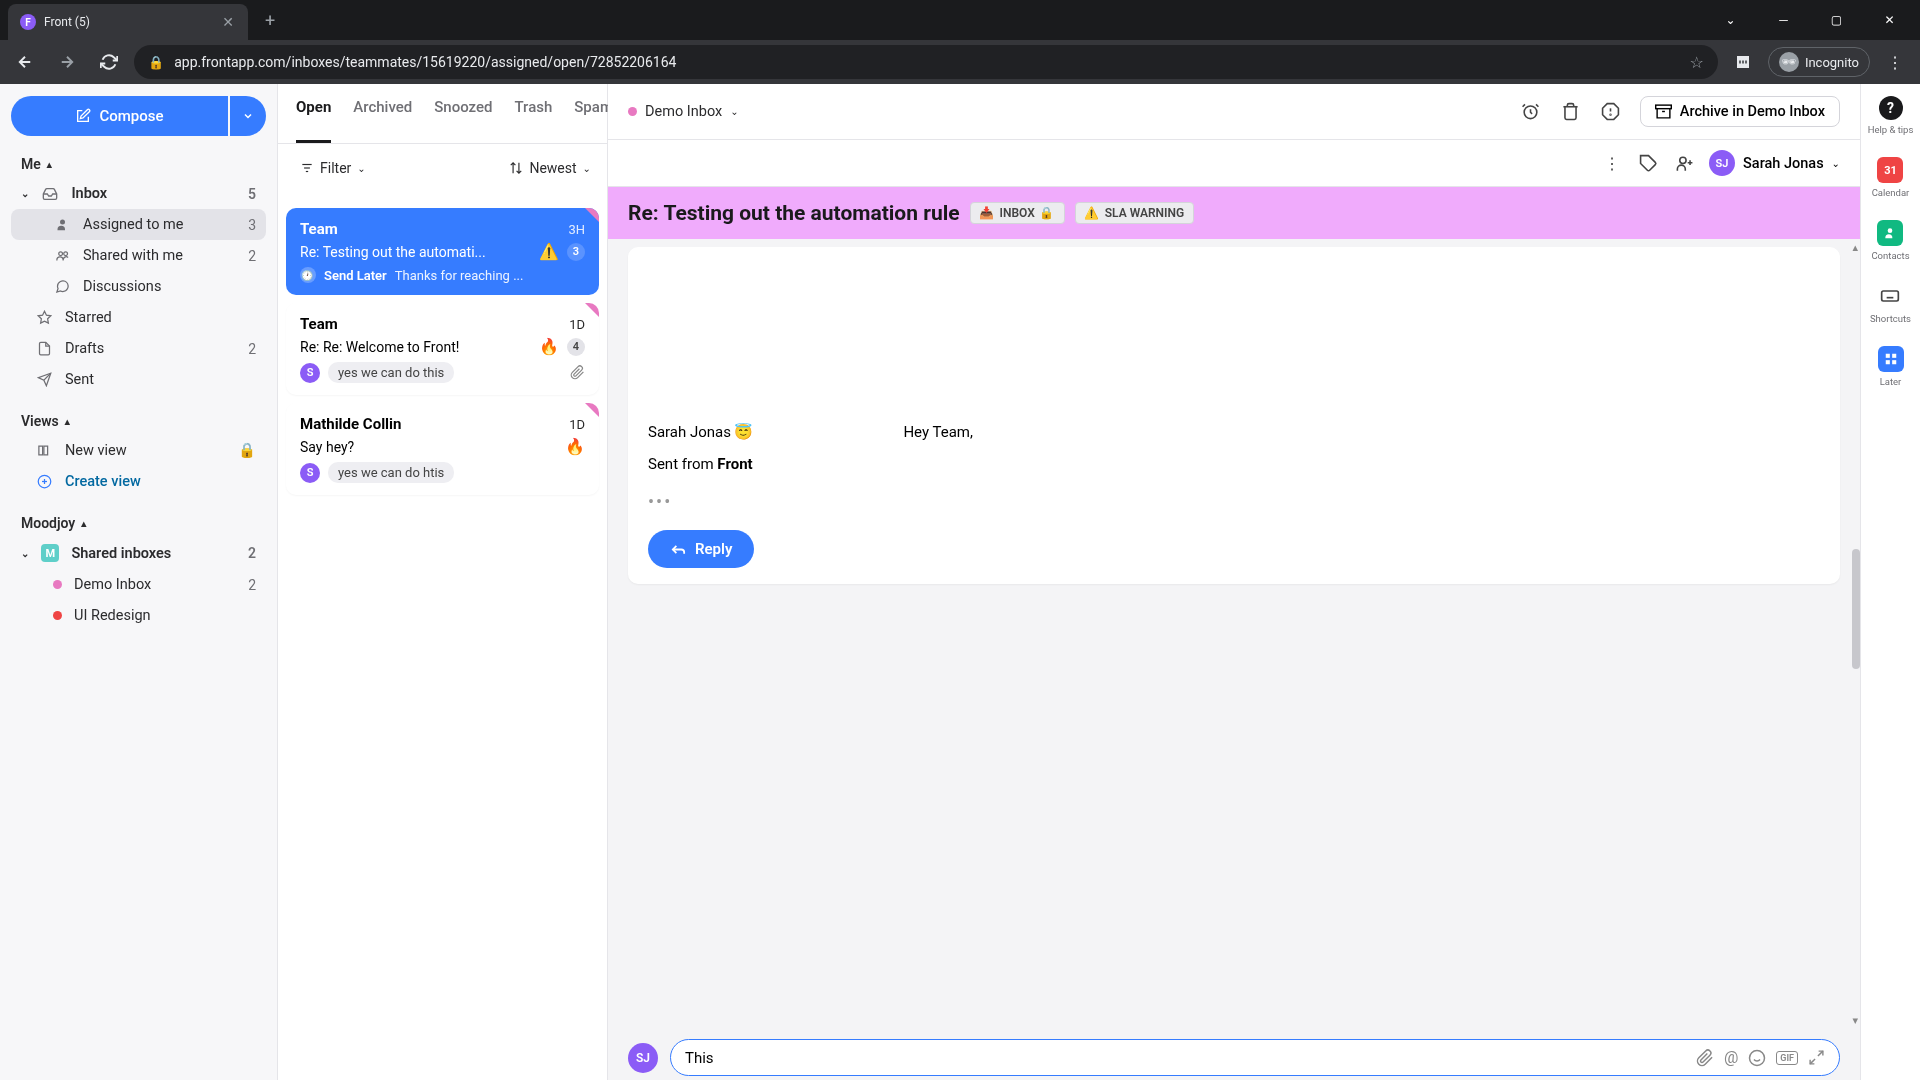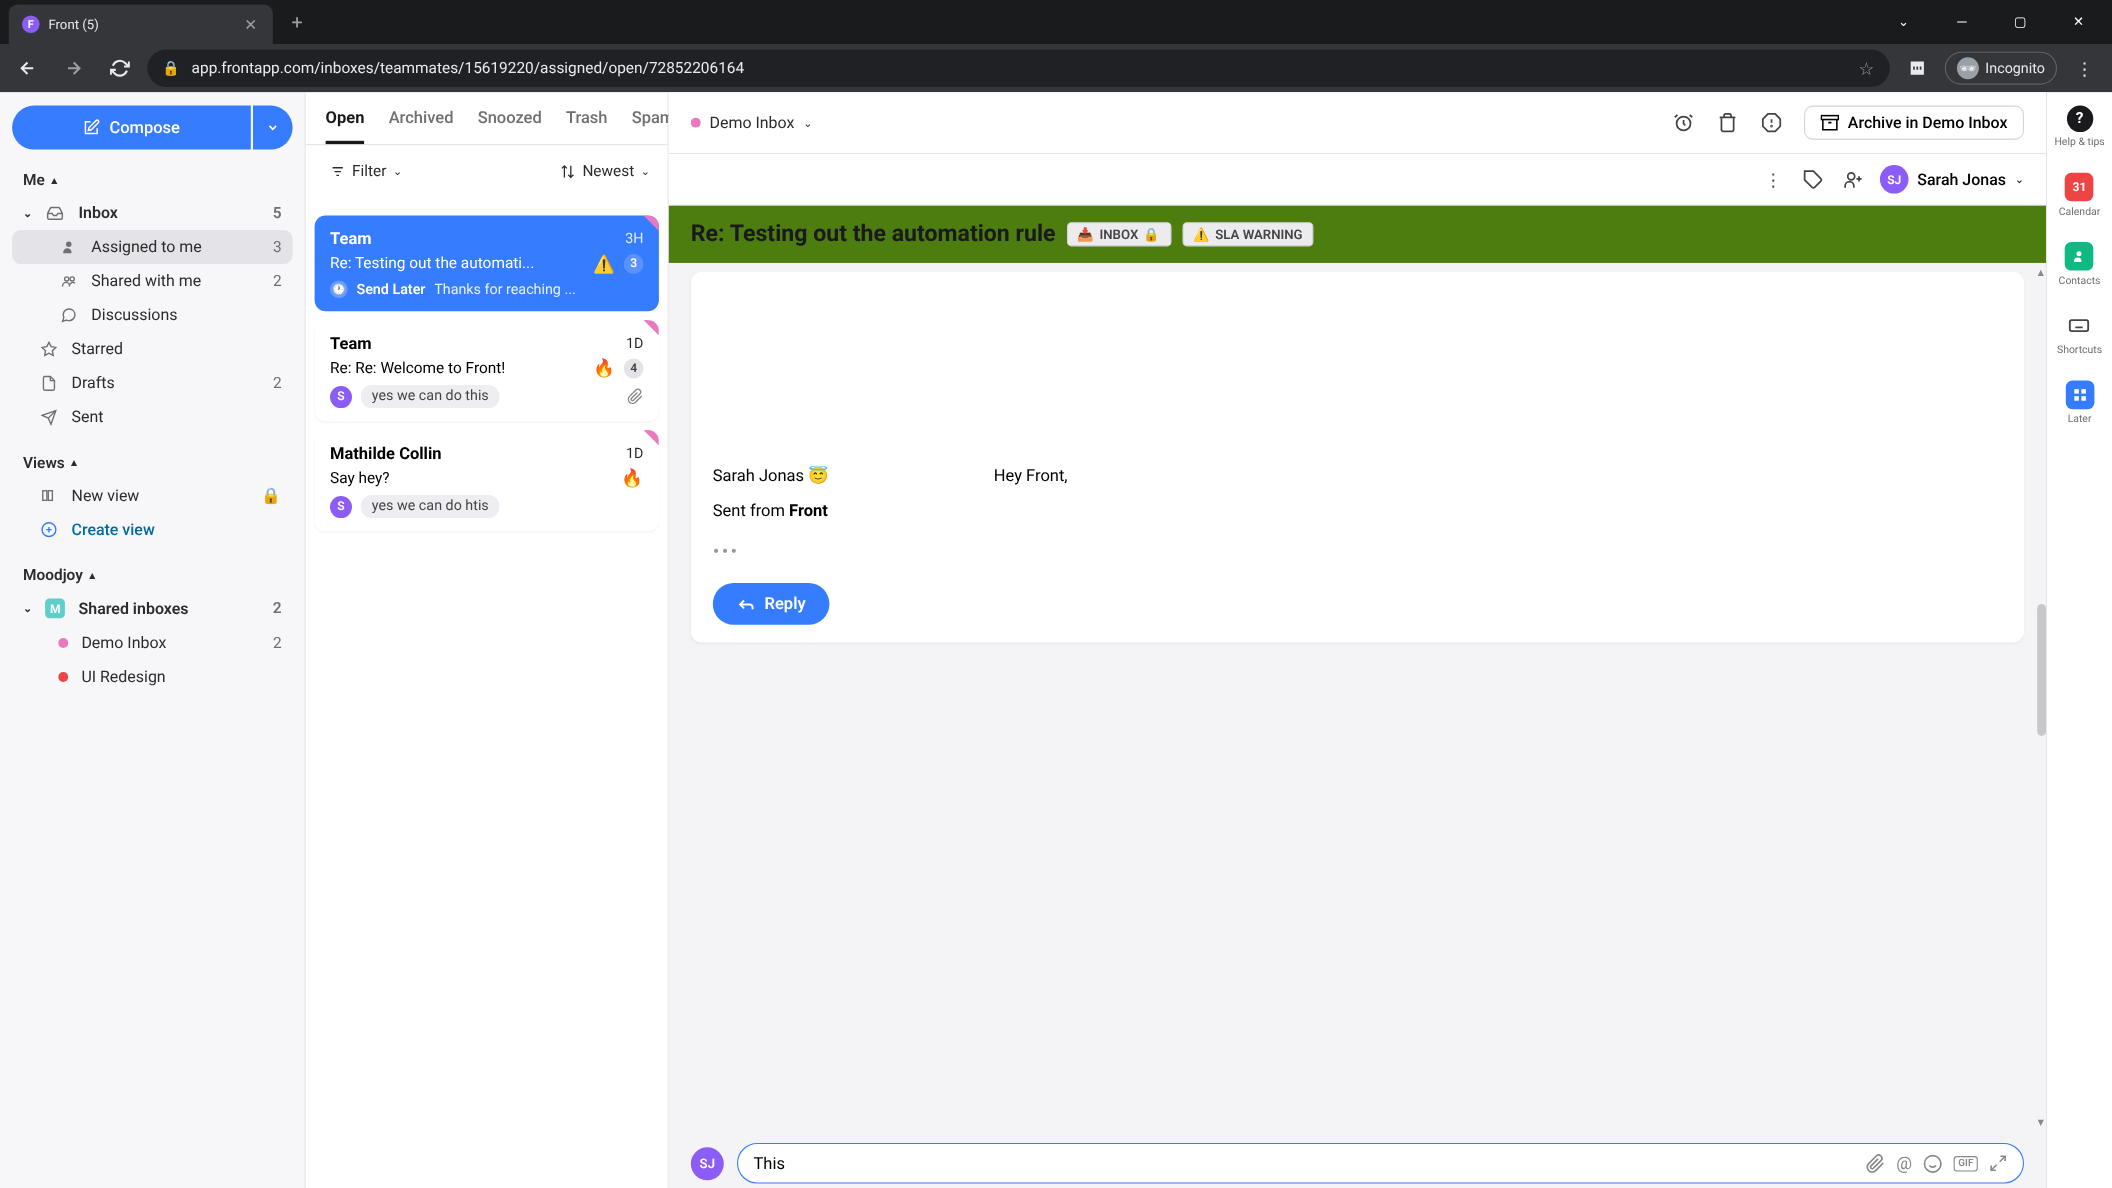--- a/index.html
+++ b/index.html
@@ -47,21 +47,21 @@
 .nav-item.child { padding-left: 42px; }
 .dot { width: 9px; height: 9px; border-radius: 50%; }
 .dot.pink { background: #e879c1; }
 .dot.red { background: #ef4444; }
 .create-view { color: #0369a1; font-weight: 500; }
 .mbox-badge { width: 18px; height: 18px; background: #5fcfc9; color: white; border-radius: 4px; display: flex; align-items: center; justify-content: center; font-size: 11px; font-weight: bold; }
 
 
 .convo-panel { width: 330px; background: #fff; border-right: 1px solid #e5e5e9; display: flex; flex-direction: column; }
 .convo-tabs { display: flex; gap: 22px; padding: 14px 18px 0; border-bottom: 1px solid #e5e5e9; }
-.convo-tab { padding-bottom: 12px; font-size: 15px; color: #6f6f74; cursor: pointer; border-bottom: 3px solid transparent; font-weight: 500; }
+.convo-tab { padding-bottom: 24px; font-size: 15px; color: #6f6f74; cursor: pointer; border-bottom: 3px solid transparent; font-weight: 500; }
 .convo-tab.active { color: #1a1a1c; font-weight: 700; border-bottom-color: #1a1a1c; }
 .convo-toolbar { display: flex; align-items: center; gap: 24px; padding: 12px 16px; }
 .filter-btn { display: flex; align-items: center; gap: 6px; font-size: 14px; color: #2c2c2e; cursor: pointer; padding: 4px 6px; }
 .sort-btn { margin-left: auto; display: flex; align-items: center; gap: 6px; font-size: 14px; color: #2c2c2e; cursor: pointer; }
 .convo-list { flex: 1; overflow-y: auto; padding: 16px 8px; }
 .convo-card { background: #fff; border-radius: 10px; padding: 12px 14px; margin-bottom: 8px; position: relative; cursor: pointer; box-shadow: 0 1px 2px rgba(0,0,0,0.04); }
 .convo-card.selected { background: #367cff; color: white; box-shadow: none; }
 .convo-card .corner { position: absolute; top: 0; right: 0; width: 0; height: 0; border-left: 14px solid transparent; border-top: 14px solid #e879c1; border-top-right-radius: 10px; }
 .convo-card.selected .corner { border-top-color: #e879c1; }
 .convo-row1 { display: flex; justify-content: space-between; align-items: center; margin-bottom: 4px; }
@@ -85,21 +85,21 @@
 .inbox-chip { display: flex; align-items: center; gap: 8px; font-size: 14.5px; color: #2c2c2e; cursor: pointer; }
 .toolbar-right { margin-left: auto; display: flex; align-items: center; gap: 18px; }
 .tb-icon { width: 22px; height: 22px; color: #444; cursor: pointer; display: flex; align-items: center; justify-content: center; }
 .archive-btn { display: flex; align-items: center; gap: 8px; padding: 6px 14px; border: 1px solid #d4d4da; border-radius: 8px; cursor: pointer; font-size: 14.5px; font-weight: 500; }
 
 .assignee-row { display: flex; align-items: center; gap: 14px; padding: 10px 20px; background: #fff; border-bottom: 1px solid #e5e5e9; }
 .assignee-row .right { margin-left: auto; display: flex; align-items: center; gap: 14px; }
 .assignee-chip { display: flex; align-items: center; gap: 8px; cursor: pointer; font-size: 14.5px; font-weight: 500; }
 .avatar-sj { width: 26px; height: 26px; border-radius: 50%; background: #8b5cf6; color: white; display: flex; align-items: center; justify-content: center; font-size: 11px; font-weight: 600; }
 
-.subject-row { display: flex; align-items: center; gap: 10px; padding: 14px 20px; background: #4d7c0f; }
+.subject-row { display: flex; align-items: center; gap: 10px; padding: 14px 20px; background: #f0abfc; }
 .subject-text { font-size: 21px; font-weight: 700; color: #1a1a1c; }
 .pill { display: inline-flex; align-items: center; gap: 5px; padding: 3px 9px; border: 1px solid #d4d4da; border-radius: 4px; font-size: 12px; font-weight: 600; background: #ececef; color: #444; }
 
 .message-scroll { flex: 1; overflow-y: auto; padding: 0 20px 16px; position: relative; }
 .message-card { background: #fff; border-radius: 10px; padding: 16px 20px; margin-top: 8px; box-shadow: 0 1px 2px rgba(0,0,0,0.05); position: relative; }
 .msg-header { display: flex; align-items: center; margin-bottom: 14px; margin-top: 160px; }
 .msg-from { font-size: 15px; }
 .msg-greet { margin-left: 150px; font-size: 15px; }
 .msg-body { font-size: 15px; line-height: 1.5; color: #2c2c2e; margin-bottom: 18px; }
 .msg-sent { font-size: 15px; margin-bottom: 18px; }
@@ -477,21 +477,21 @@
         <span>⚠️</span>
         <span>SLA WARNING</span>
       </span>
     </div>
 
     <div class="message-scroll">
       <span class="scroll-arrow" style="top:2px;">▴</span>
       <div class="message-card">
         <div class="msg-header">
           <span class="msg-from">Sarah Jonas 😇</span>
-          <span class="msg-greet">Hey Front,</span>
+          <span class="msg-greet">Hey Team,</span>
         </div>
         <div class="msg-sent">
           <span>Sent from </span><b>Front</b>
         </div>
         <div class="msg-dots">•••</div>
         <button class="reply-btn">
           <svg width="17" height="17" viewBox="0 0 24 24" fill="none" stroke="currentColor" stroke-width="2.5">
               <polyline points="9 17 4 12 9 7"></polyline>
               <path d="M20 18v-2a4 4 0 00-4-4H4"></path>
             </svg>

